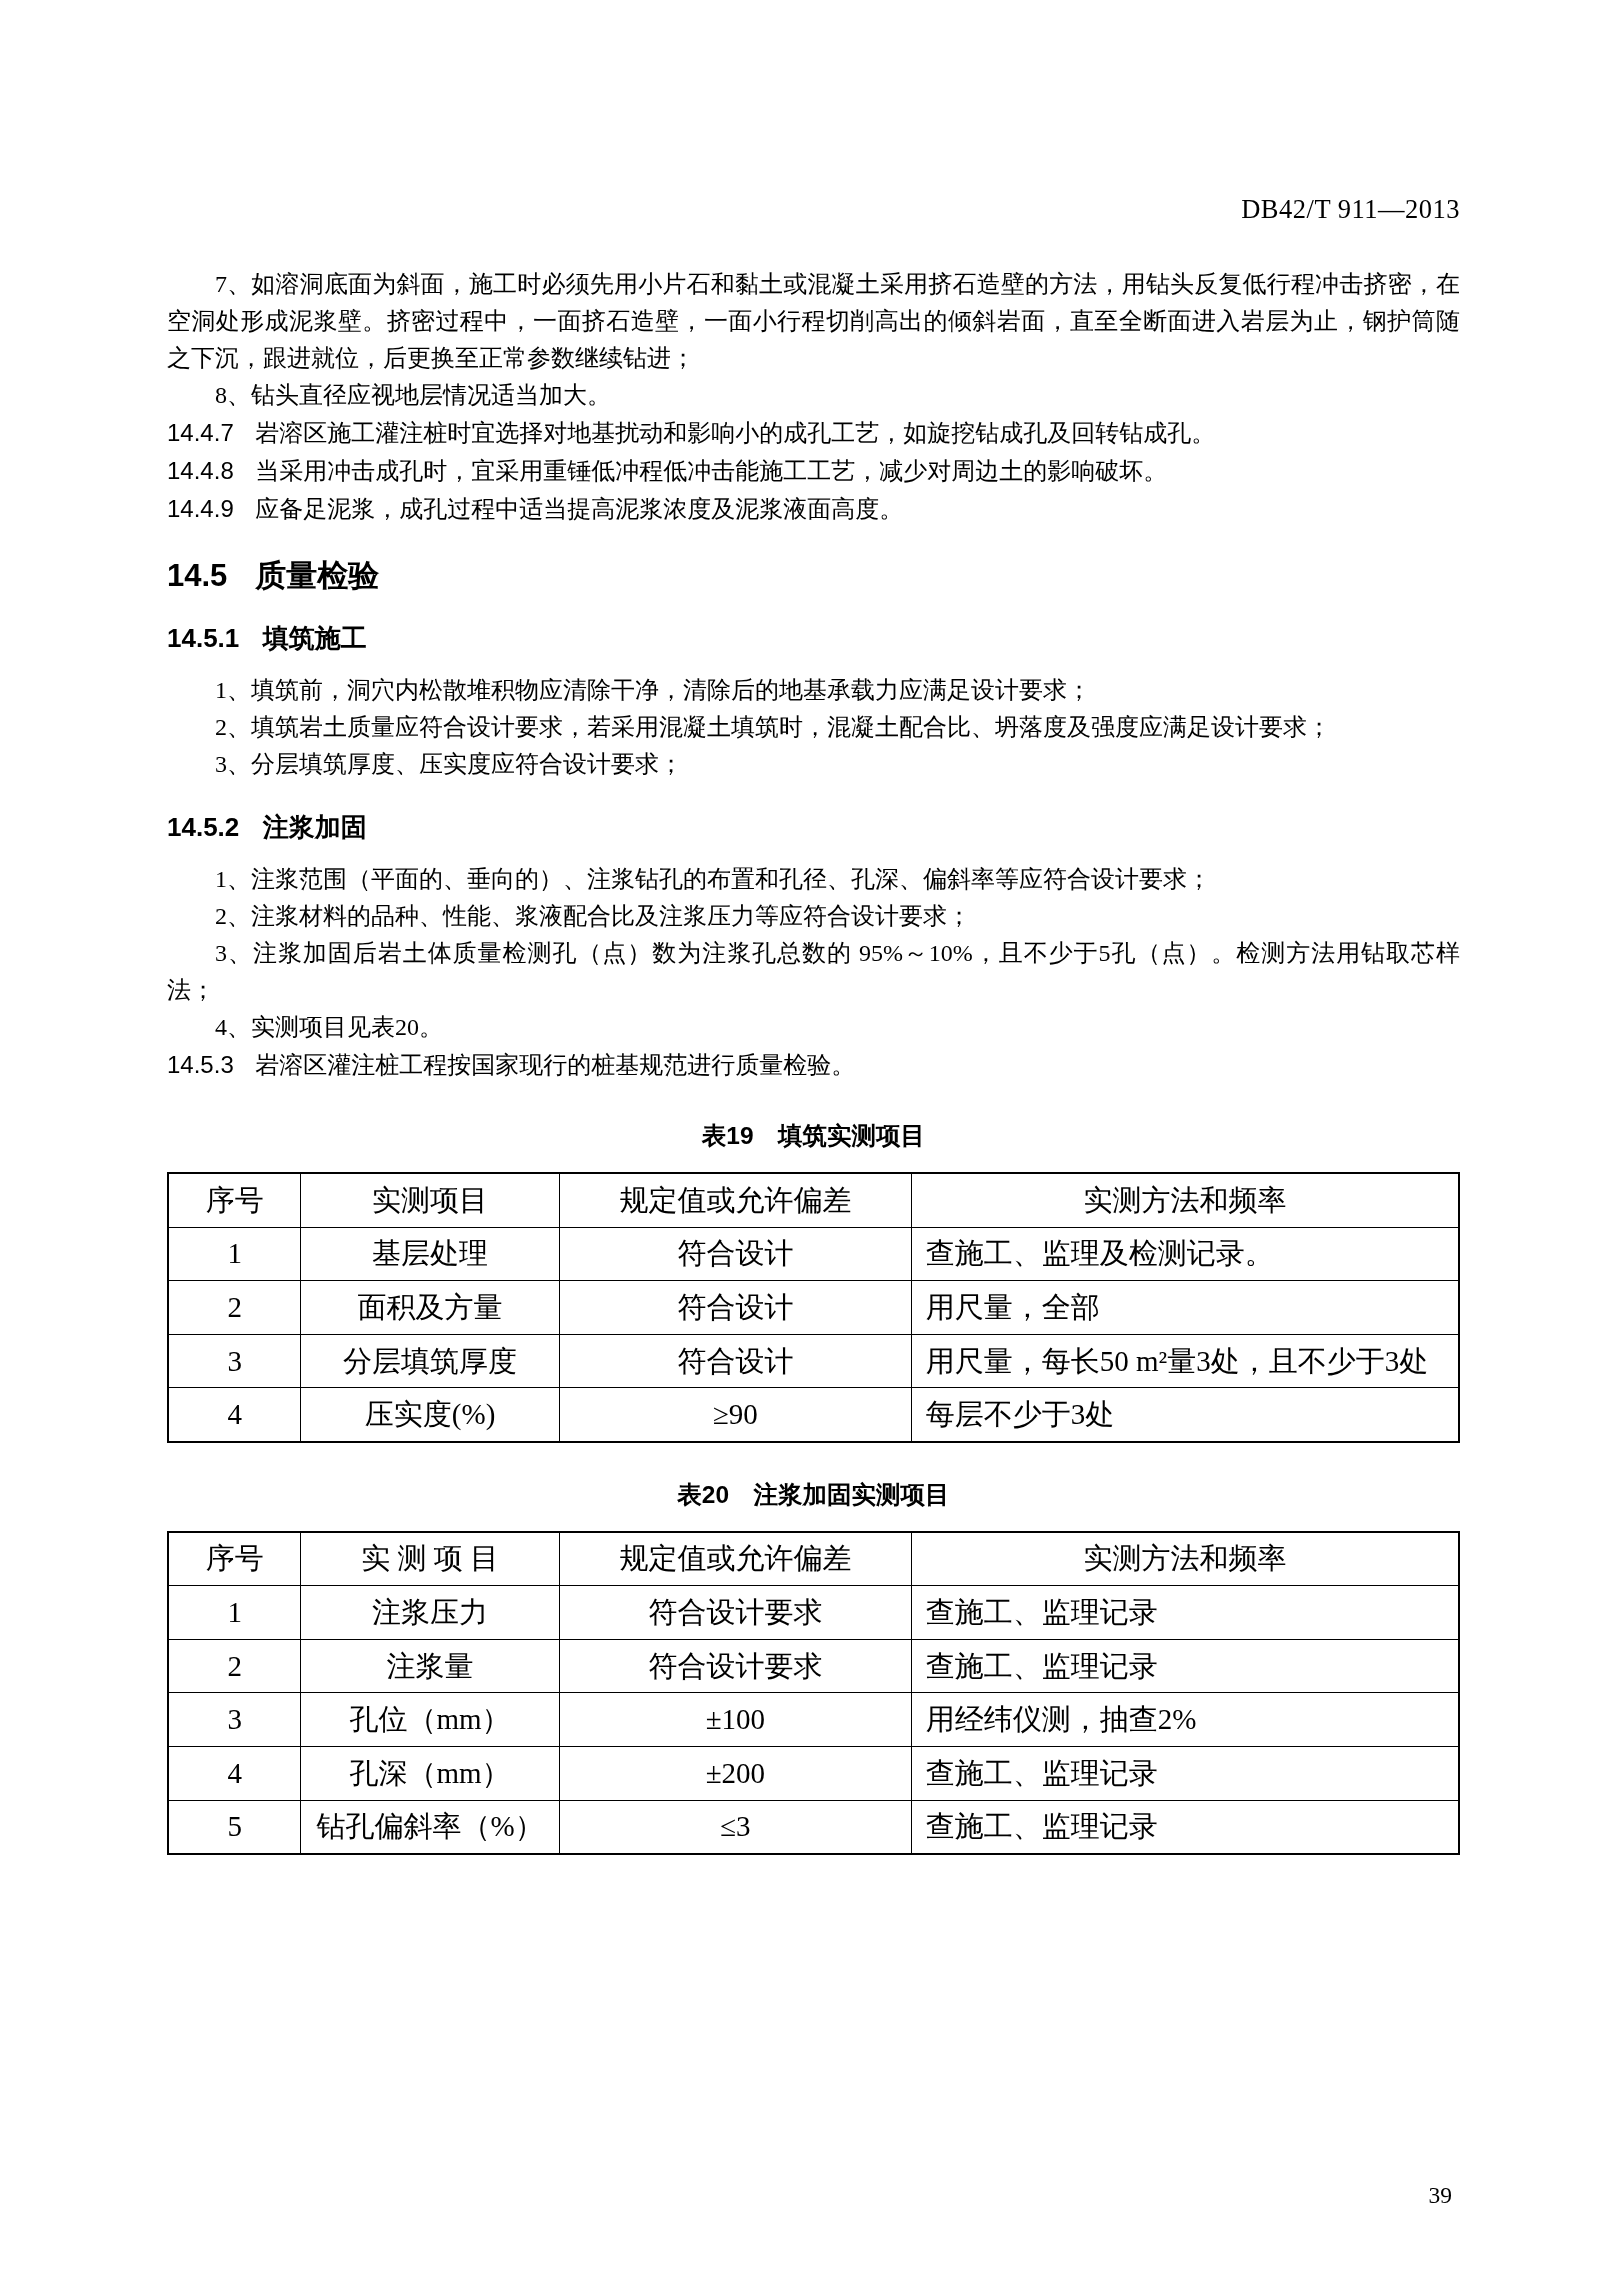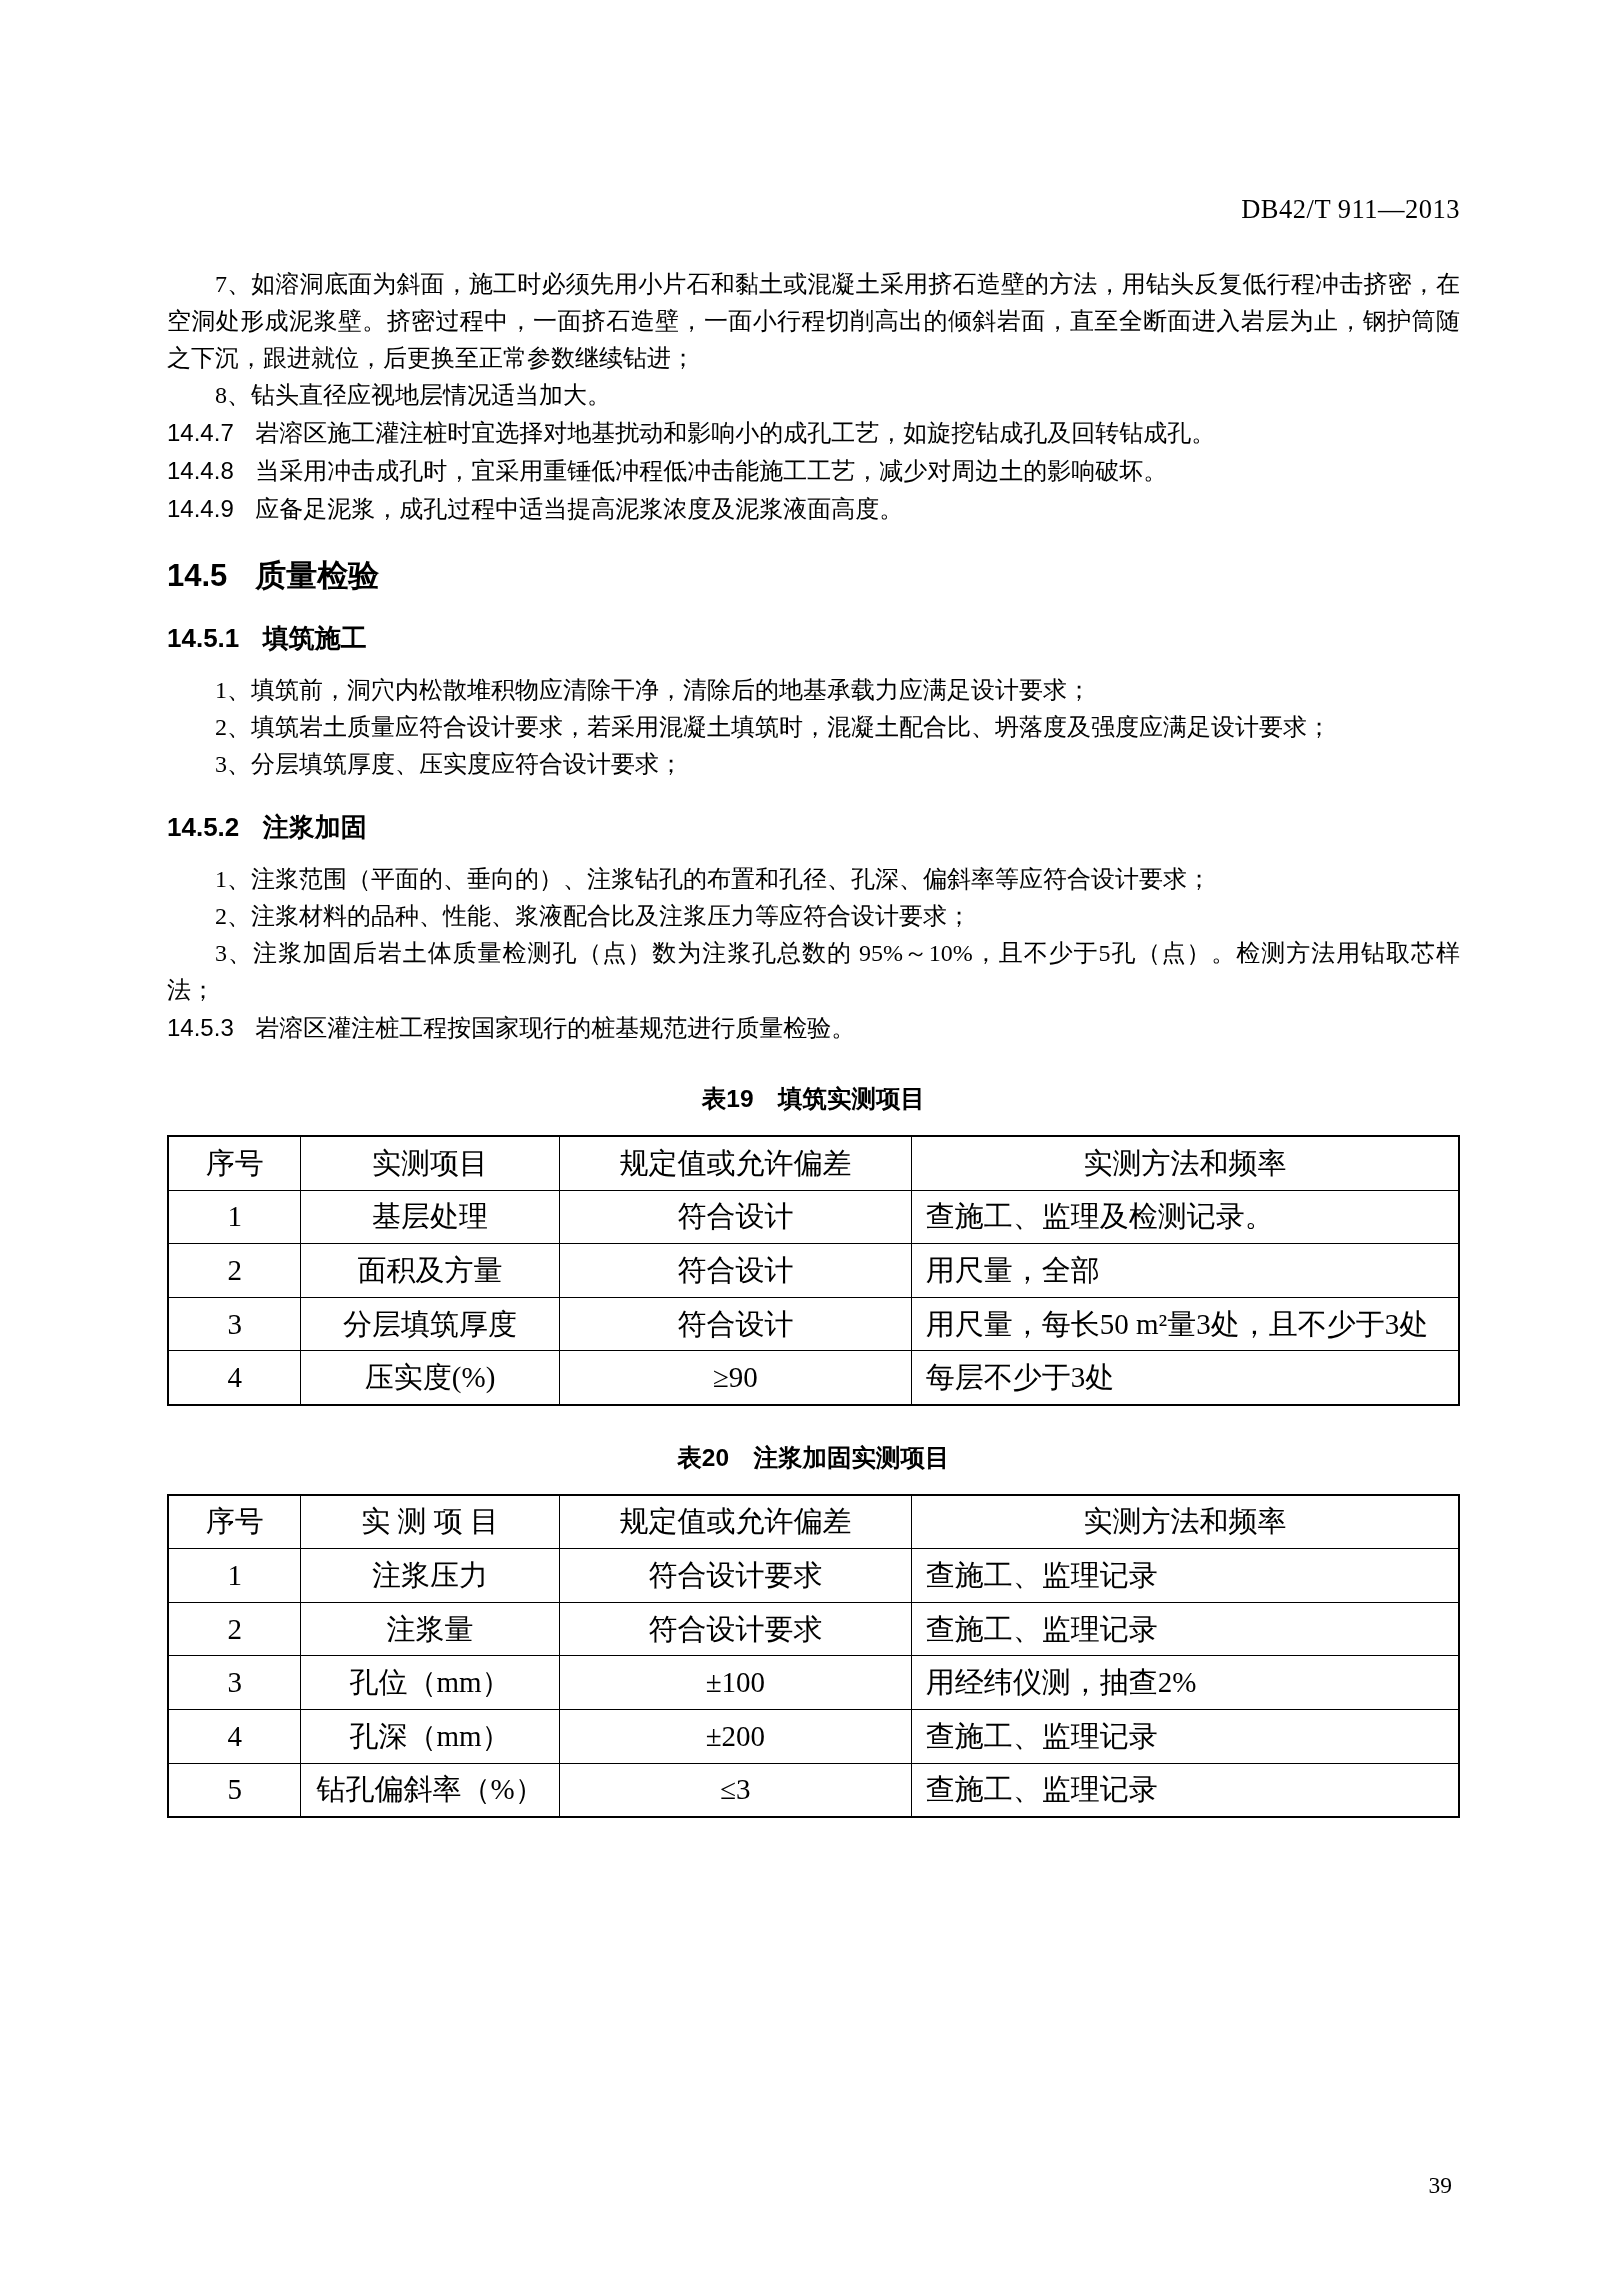--- a/index.html
+++ b/index.html
@@ -77,21 +77,21 @@
     text-align: left;
     padding-left: 13.7px;
   }
   col.c-no  { width: 10.3%; }
   col.c-item{ width: 20.0%; }
   col.c-val { width: 27.3%; }
   col.c-met { width: 42.4%; }
   .page-number {
     position: absolute;
     right: 169px;
-    bottom: 94px;
+    bottom: 84px;
     font-size: 23.5px;
   }
 </style>
 </head>
 <body>
 
 <div class="page">
 
   <div class="doc-header">DB42/T 911—2013</div>
 
@@ -110,20 +110,21 @@
 
   <p class="para indent">1、填筑前，洞穴内松散堆积物应清除干净，清除后的地基承载力应满足设计要求；</p>
   <p class="para indent">2、填筑岩土质量应符合设计要求，若采用混凝土填筑时，混凝土配合比、坍落度及强度应满足设计要求；</p>
   <p class="para indent">3、分层填筑厚度、压实度应符合设计要求；</p>
 
   <div class="heading-2"><span class="h-num">14.5.2</span><span>注浆加固</span></div>
 
   <p class="para indent">1、注浆范围（平面的、垂向的）、注浆钻孔的布置和孔径、孔深、偏斜率等应符合设计要求；</p>
   <p class="para indent">2、注浆材料的品种、性能、浆液配合比及注浆压力等应符合设计要求；</p>
   <p class="para indent">3、注浆加固后岩土体质量检测孔（点）数为注浆孔总数的 95%～10%，且不少于5孔（点）。检测方法用钻取芯样法；</p>
+  <p class="para indent">4、实测项目见表20。</p>
 
   <p class="para clause"><span class="clause-num">14.5.3</span><span>岩溶区灌注桩工程按国家现行的桩基规范进行质量检验。</span></p>
 
   <div class="tbl-caption">表19　填筑实测项目</div>
 
   <table class="spec">
     <colgroup>
         <col class="c-no">
         <col class="c-item">
         <col class="c-val">

